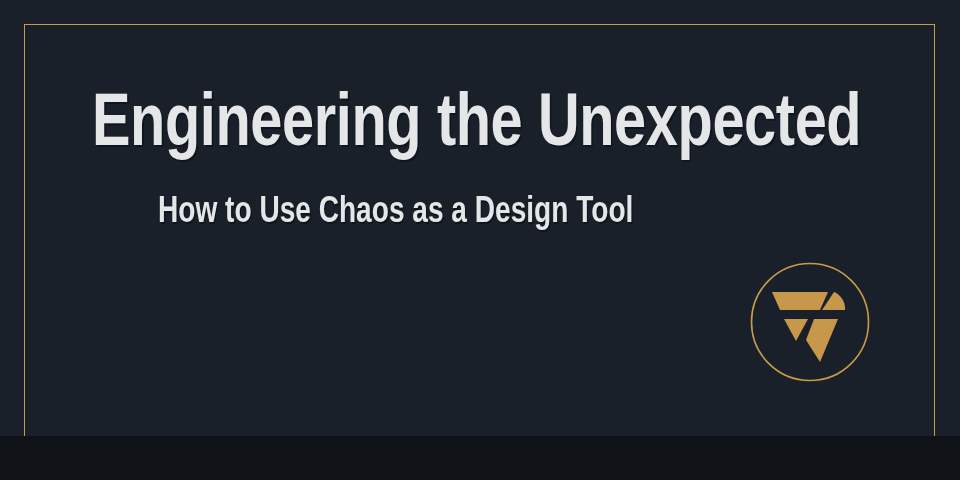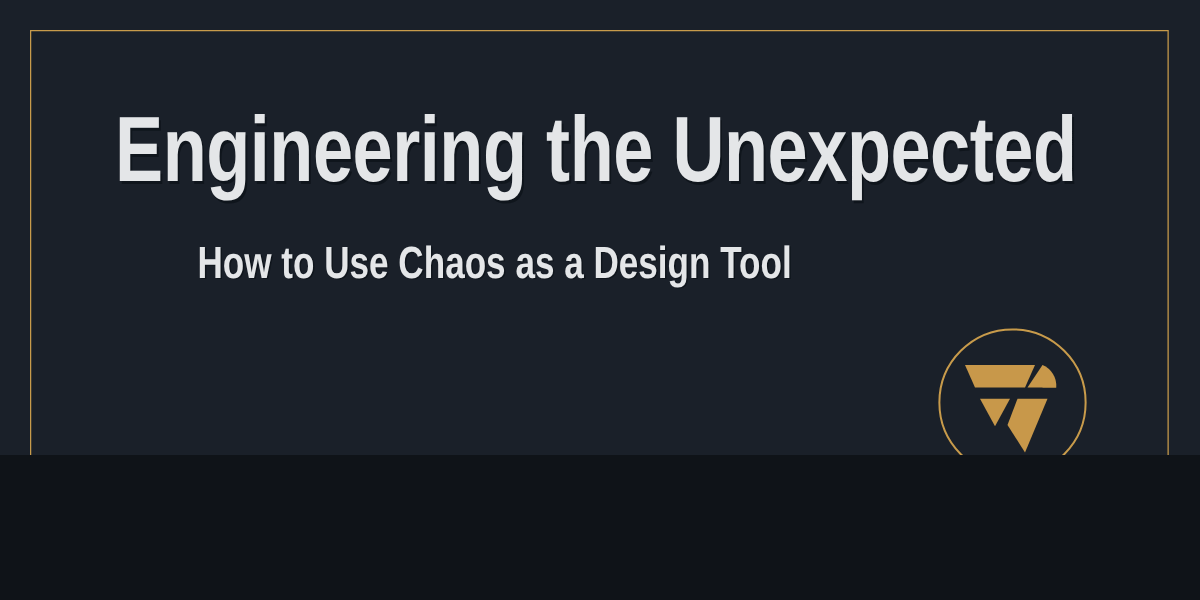--- a/index.html
+++ b/index.html
@@ -7,21 +7,21 @@
     padding: 0;
     background: #0f1318;
   }
   body {
     font-family: "Liberation Sans", sans-serif;
   }
 
   .slide {
     position: relative;
     width: 960px;
-    height: 364px;
+    height: 436px;
     overflow: hidden;
     background: #1a2029;
   }
 
   
   .frame {
     position: absolute;
     left: 24px;
     top: 24px;
     width: 911px;

